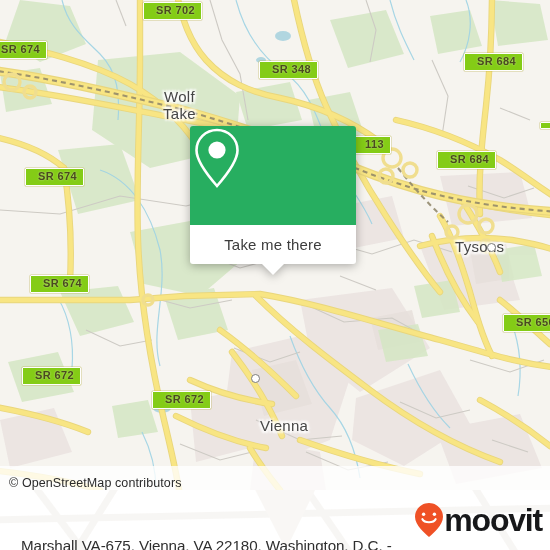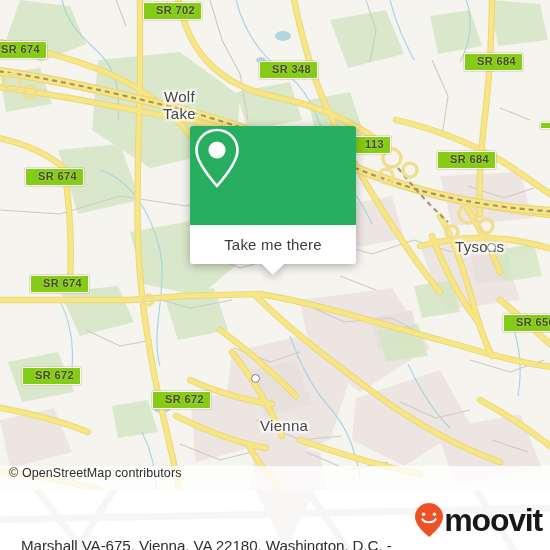--- a/index.html
+++ b/index.html
@@ -75,21 +75,21 @@
     width:0;height:0;
     border-left:11px solid transparent;
     border-right:11px solid transparent;
     border-top:11px solid #fff;
   }
 
   
   #osm-bar{
     position:absolute;left:0;top:466px;width:550px;height:24px;
     background:rgba(255,255,255,.78);
-    display:flex;align-items:flex-start;
+    display:flex;align-items:flex-end;
     z-index:30;
   }
   #osm-bar span{
     color:#2b2b2b;font-size:12.5px;padding-left:9px;letter-spacing:.1px;
   }
 
   
   #caption{
     position:absolute;left:0;top:490px;width:550px;height:60px;
     background:#fff;overflow:hidden;

